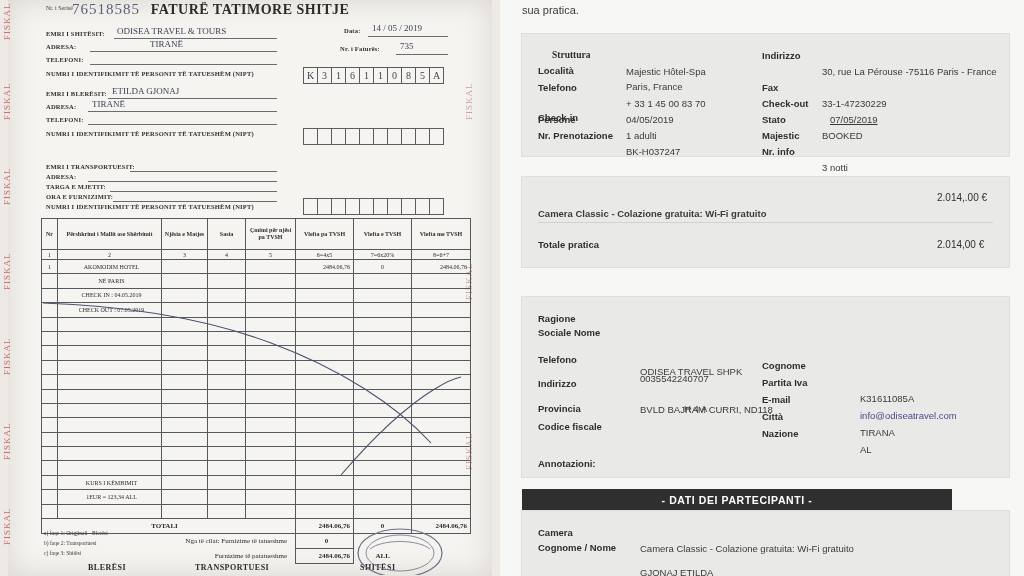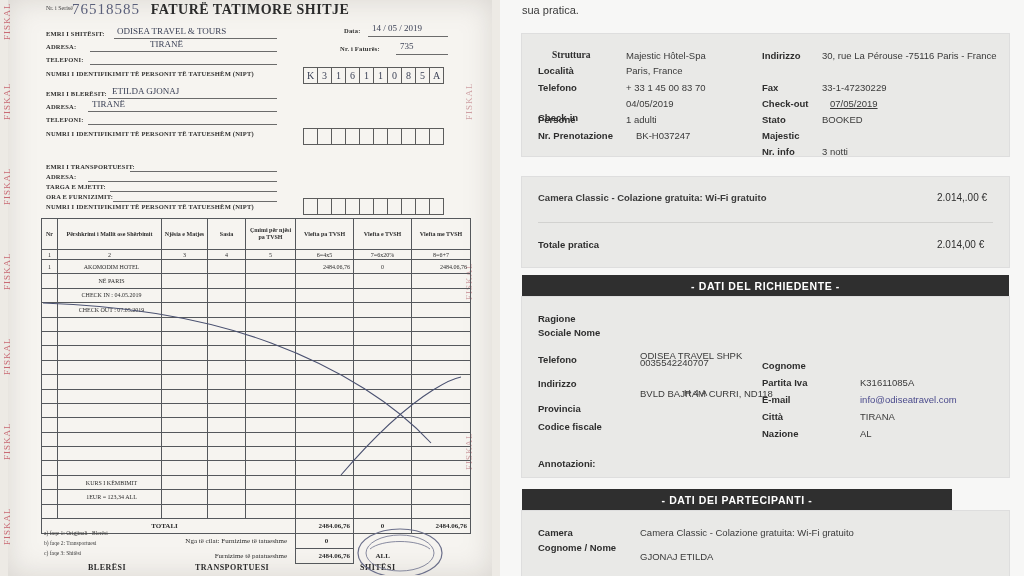--- a/index.html
+++ b/index.html
@@ -216,21 +216,21 @@
     background: #2f2f2f;
     color: #ffffff;
     font-family: "Liberation Sans", sans-serif;
     font-size: 10.5px;
     letter-spacing: 0.6px;
     text-align: center;
     line-height: 22px;
     font-weight: bold;
   }
   .fl { position: absolute; font-family: "Liberation Sans", sans-serif; font-size: 9.5px; color: #2e2e2e; font-weight: bold; white-space: nowrap; }
-  .fv { position: absolute; font-family: "Liberation Sans", sans-serif; font-size: 9.5px; color: #3a3a3a; white-space: nowrap; }
+  .fv { position: absolute; font-family: "Liberation Sans", sans-serif; font-size: 9.5px; color: #3a3a3a; white-space: nowrap; margin-top: 16px; }
   .fv.link { color: #4a4a8c; }
   .money { position: absolute; font-family: "Liberation Sans", sans-serif; font-size: 10px; color: #2e2e2e; }
   .sep { position: absolute; height: 1px; background: #d2d2d0; }
 </style>
 </head>
 <body>
 
 <div class="page">
 
   <div class="left-doc">
@@ -601,21 +601,21 @@
     <div class="fv" style="left:126px; top:50px;">Majestic Hôtel-Spa</div>
     <div class="fl" style="left:38px; top:65px;">Località</div>
     <div class="fv" style="left:126px; top:65px;">Paris, France</div>
     <div class="fl" style="left:38px; top:82px;">Telefono</div>
     <div class="fv" style="left:126px; top:82px;">+ 33 1 45 00 83 70</div>
     <div class="fl" style="left:38px; top:104px;margin-top:8px;">Check-in</div>
     <div class="fv" style="left:126px; top:98px;">04/05/2019</div>
     <div class="fl" style="left:38px; top:114px;">Persone</div>
     <div class="fv" style="left:126px; top:114px;">1 adulti</div>
     <div class="fl" style="left:38px; top:130px;">Nr. Prenotazione</div>
-    <div class="fv" style="left:136px; top:130px;">BK-H037247</div>
+    <div class="fv" style="left:126px; top:130px;">BK-H037247</div>
 
     <div class="fl" style="left:262px; top:50px;">Indirizzo</div>
     <div class="fv" style="left:322px; top:50px; width:180px; white-space:normal; line-height:1.25;">30, rue La Pérouse -75116 Paris - France</div>
     <div class="fl" style="left:262px; top:82px;">Fax</div>
     <div class="fv" style="left:322px; top:82px;">33-1-47230229</div>
     <div class="fl" style="left:262px; top:98px;">Check-out</div>
     <div class="fv" style="left:330px; top:98px;text-decoration:underline;">07/05/2019</div>
     <div class="fl" style="left:262px; top:114px;">Stato</div>
     <div class="fv" style="left:322px; top:114px;">BOOKED</div>
     <div class="fl" style="left:262px; top:130px;">Majestic</div>
@@ -623,21 +623,20 @@
     <div class="fl" style="left:262px; top:146px;">Nr. info</div>
     <div class="fv" style="left:322px; top:146px;">3 notti</div>
 
     <div class="card" style="left:22px; top:177px; width:487px; height:90px;"></div>
     <div class="fv" style="left:38px; top:192px; font-weight:bold;">Camera Classic - Colazione gratuita: Wi-Fi gratuito</div>
     <div class="money" style="left:437px; top:192px;">2.014,.00 €</div>
     <div class="sep" style="left:38px; top:222px; width:455px;"></div>
     <div class="fl" style="left:38px; top:239px;">Totale pratica</div>
     <div class="money" style="left:437px; top:239px;">2.014,00 €</div>
 
-    <div class="dark-bar" style="left:22px; top:275px; width:487px; height:22px;">- DATI DEL RICHIEDENTE -</div>
     <div class="card" style="left:22px; top:297px; width:487px; height:180px;"></div>
 
     <div class="fl" style="left:38px; top:312px; white-space:normal; width:70px; line-height:1.45;">Ragione Sociale Nome</div>
     <div class="fv" style="left:140px; top:350px;">ODISEA TRAVEL SHPK</div>
     <div class="fl" style="left:38px; top:354px;">Telefono</div>
     <div class="fv" style="left:140px; top:357px;">0035542240707</div>
     <div class="fl" style="left:38px; top:378px;">Indirizzo</div>
     <div class="fv" style="left:140px; top:388px;">BVLD BAJRAM CURRI, ND118</div>
     <div class="fv" style="left:140px; top:387px;padding-left:44px;">H 4 A</div>
     <div class="fl" style="left:38px; top:403px;">Provincia</div>

